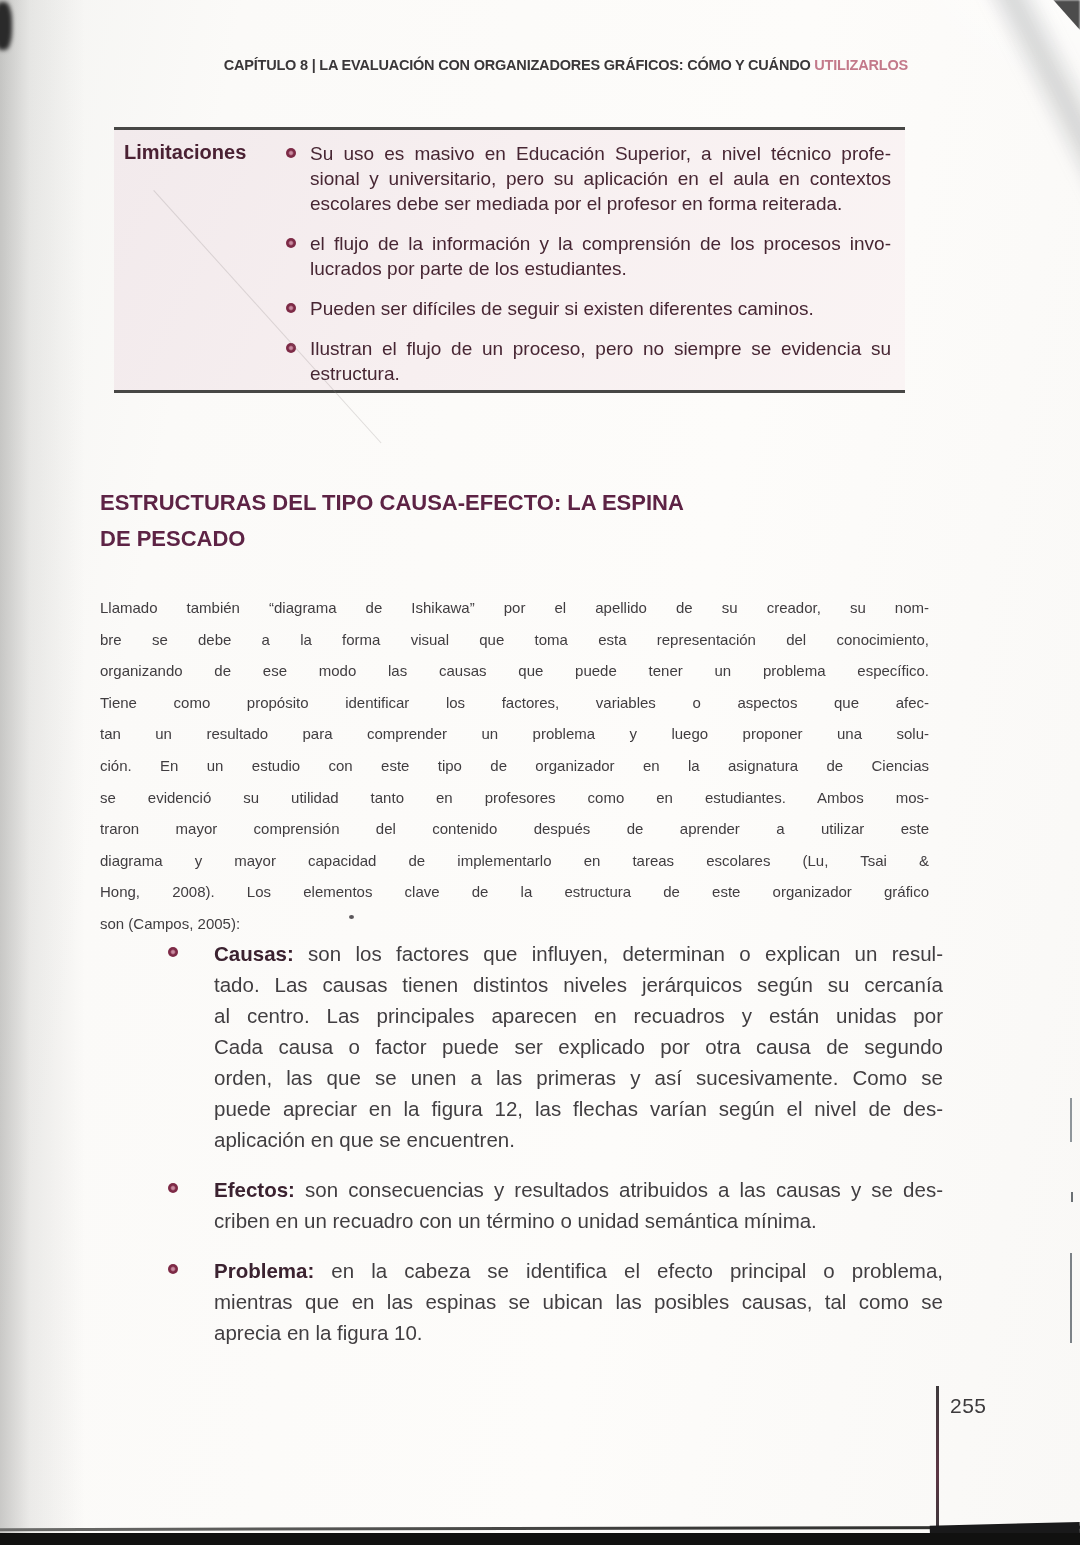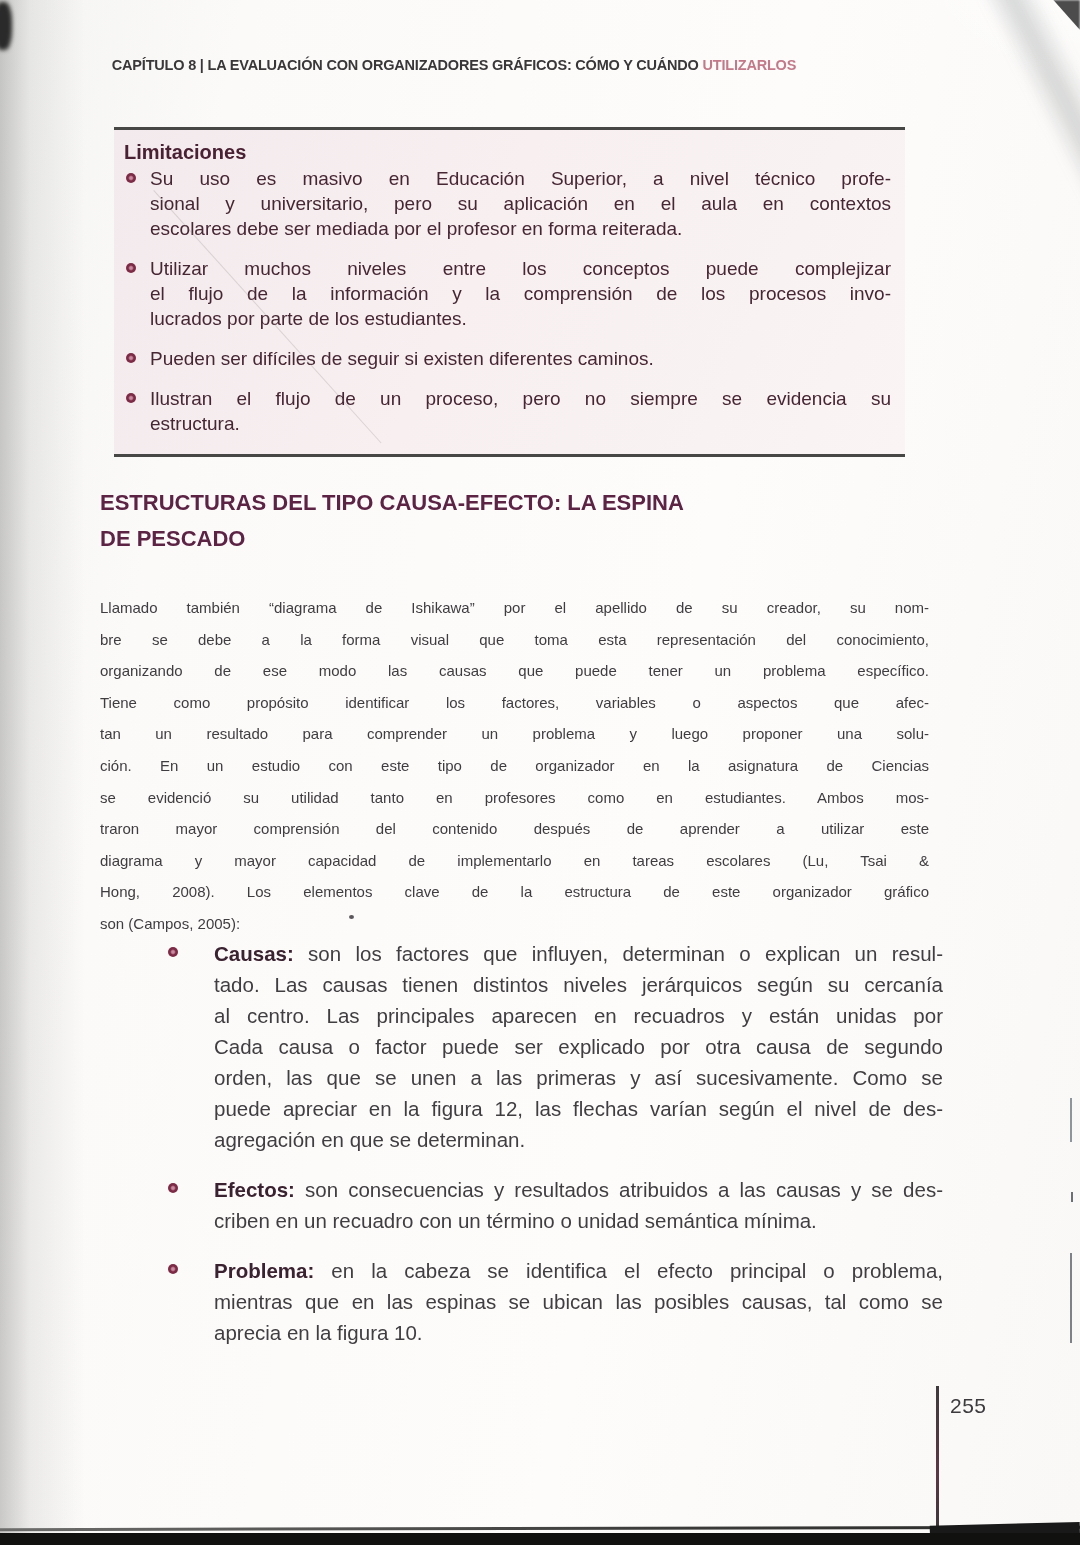--- a/index.html
+++ b/index.html
@@ -27,29 +27,29 @@
   .frag-2 { left:1071px; top:1192px; height:10px; background:#6b7074; }
   .frag-3 { left:1070px; top:1253px; height:90px; background:#7c8287; }
   .stray-dot { position:absolute; left:349px; top:915px; width:5px; height:4px; background:#5a565a; border-radius:50%; }
   .bottom-gray-line { position:absolute; left:0; top:1527px; width:100%; height:3px;
     background:linear-gradient(90deg,#6d6d6b,#3c3c3a 60%,#2a2a28); transform:rotate(-.12deg); }
   .bottom-black-band { position:absolute; left:0; top:1533px; width:100%; height:12px; background:#111110; }
   .bottom-band-right { position:absolute; right:0; top:1522px; width:150px; height:14px; background:#19191a;
     transform:rotate(-1.4deg); transform-origin:bottom right; }
 
   
-  .running-header { position:absolute; top:57px; left:0; width:908px; text-align:center;
+  .running-header { position:absolute; top:57px; left:0; width:908px; text-align:right;
     font-size:14.5px; font-weight:bold; letter-spacing:-.2px; color:#3a3739; }
   .running-header .hl { color:#c3798a; }
 
   
   .lim-table { position:absolute; top:127px; left:114px; width:791px;
     border-top:3px solid #474745; border-bottom:3px solid #474745;
     background:linear-gradient(115deg,#f2eaec 0%,#f7eff0 45%,#faf4f4 100%);
-    display:flex; padding:9px 14px 18px 10px;flex-direction:column; }
+    display:flex; padding:9px 14px 4px 10px; }
   .lim-table::after { content:""; position:absolute; left:40px; top:60px; width:340px; height:1px;
     background:rgba(140,130,132,.25); transform:rotate(48deg); transform-origin:left top; }
   .lim-label { width:160px; font-size:20px; font-weight:bold; color:#4a2133; padding-top:2px; }
   .lim-items { flex:1; padding-top:2px; }
   .lim-item { position:relative; padding-left:26px; margin-bottom:15px;
     font-size:19px; line-height:25px; color:#472633; }
   .lim-item:last-child { margin-bottom:0; }
   .dot { position:absolute; left:2px; top:7px; width:10px; height:10px; border-radius:50%;
     background:radial-gradient(circle at 50% 50%, #c98ba0 0 18%, #7d2a46 40% 100%); }
 
@@ -98,21 +98,20 @@
     <div class="lim-label">Limitaciones</div>
     <div class="lim-items">
       <div class="lim-item">
         <span class="dot"></span>
         <div class="jline">Su uso es masivo en Educación Superior, a nivel técnico profe-</div>
         <div class="jline">sional y universitario, pero su aplicación en el aula en contextos</div>
         <div class="lline">escolares debe ser mediada por el profesor en forma reiterada.</div>
       </div>
       <div class="lim-item">
         <span class="dot"></span>
-        <div class="jline">Utilizar muchos niveles entre los conceptos puede complejizar</div>
         <div class="jline">el flujo de la información y la comprensión de los procesos invo-</div>
         <div class="lline">lucrados por parte de los estudiantes.</div>
       </div>
       <div class="lim-item">
         <span class="dot"></span>
         <div class="lline">Pueden ser difíciles de seguir si existen diferentes caminos.</div>
       </div>
       <div class="lim-item">
         <span class="dot"></span>
         <div class="jline">Ilustran el flujo de un proceso, pero no siempre se evidencia su</div>
@@ -142,21 +141,21 @@
 
   <div class="key-list">
     <div class="key-item">
       <span class="dot"></span>
       <div class="jline"><b>Causas:</b> <span>son los factores que influyen, determinan o explican un resul-</span></div>
       <div class="jline">tado. Las causas tienen distintos niveles jerárquicos según su cercanía</div>
       <div class="jline">al centro. Las principales aparecen en recuadros y están unidas por</div>
       <div class="jline">Cada causa o factor puede ser explicado por otra causa de segundo</div>
       <div class="jline">orden, las que se unen a las primeras y así sucesivamente. Como se</div>
       <div class="jline">puede apreciar en la figura 12, las flechas varían según el nivel de des-</div>
-      <div class="lline">agregación en que se determinan.</div>
+      <div class="lline">aplicación en que se encuentren.</div>
     </div>
     <div class="key-item">
       <span class="dot"></span>
       <div class="jline"><b>Efectos:</b> <span>son consecuencias y resultados atribuidos a las causas y se des-</span></div>
       <div class="lline">criben en un recuadro con un término o unidad semántica mínima.</div>
     </div>
     <div class="key-item">
       <span class="dot"></span>
       <div class="jline"><b>Problema:</b> <span>en la cabeza se identifica el efecto principal o problema,</span></div>
       <div class="jline">mientras que en las espinas se ubican las posibles causas, tal como se</div>

